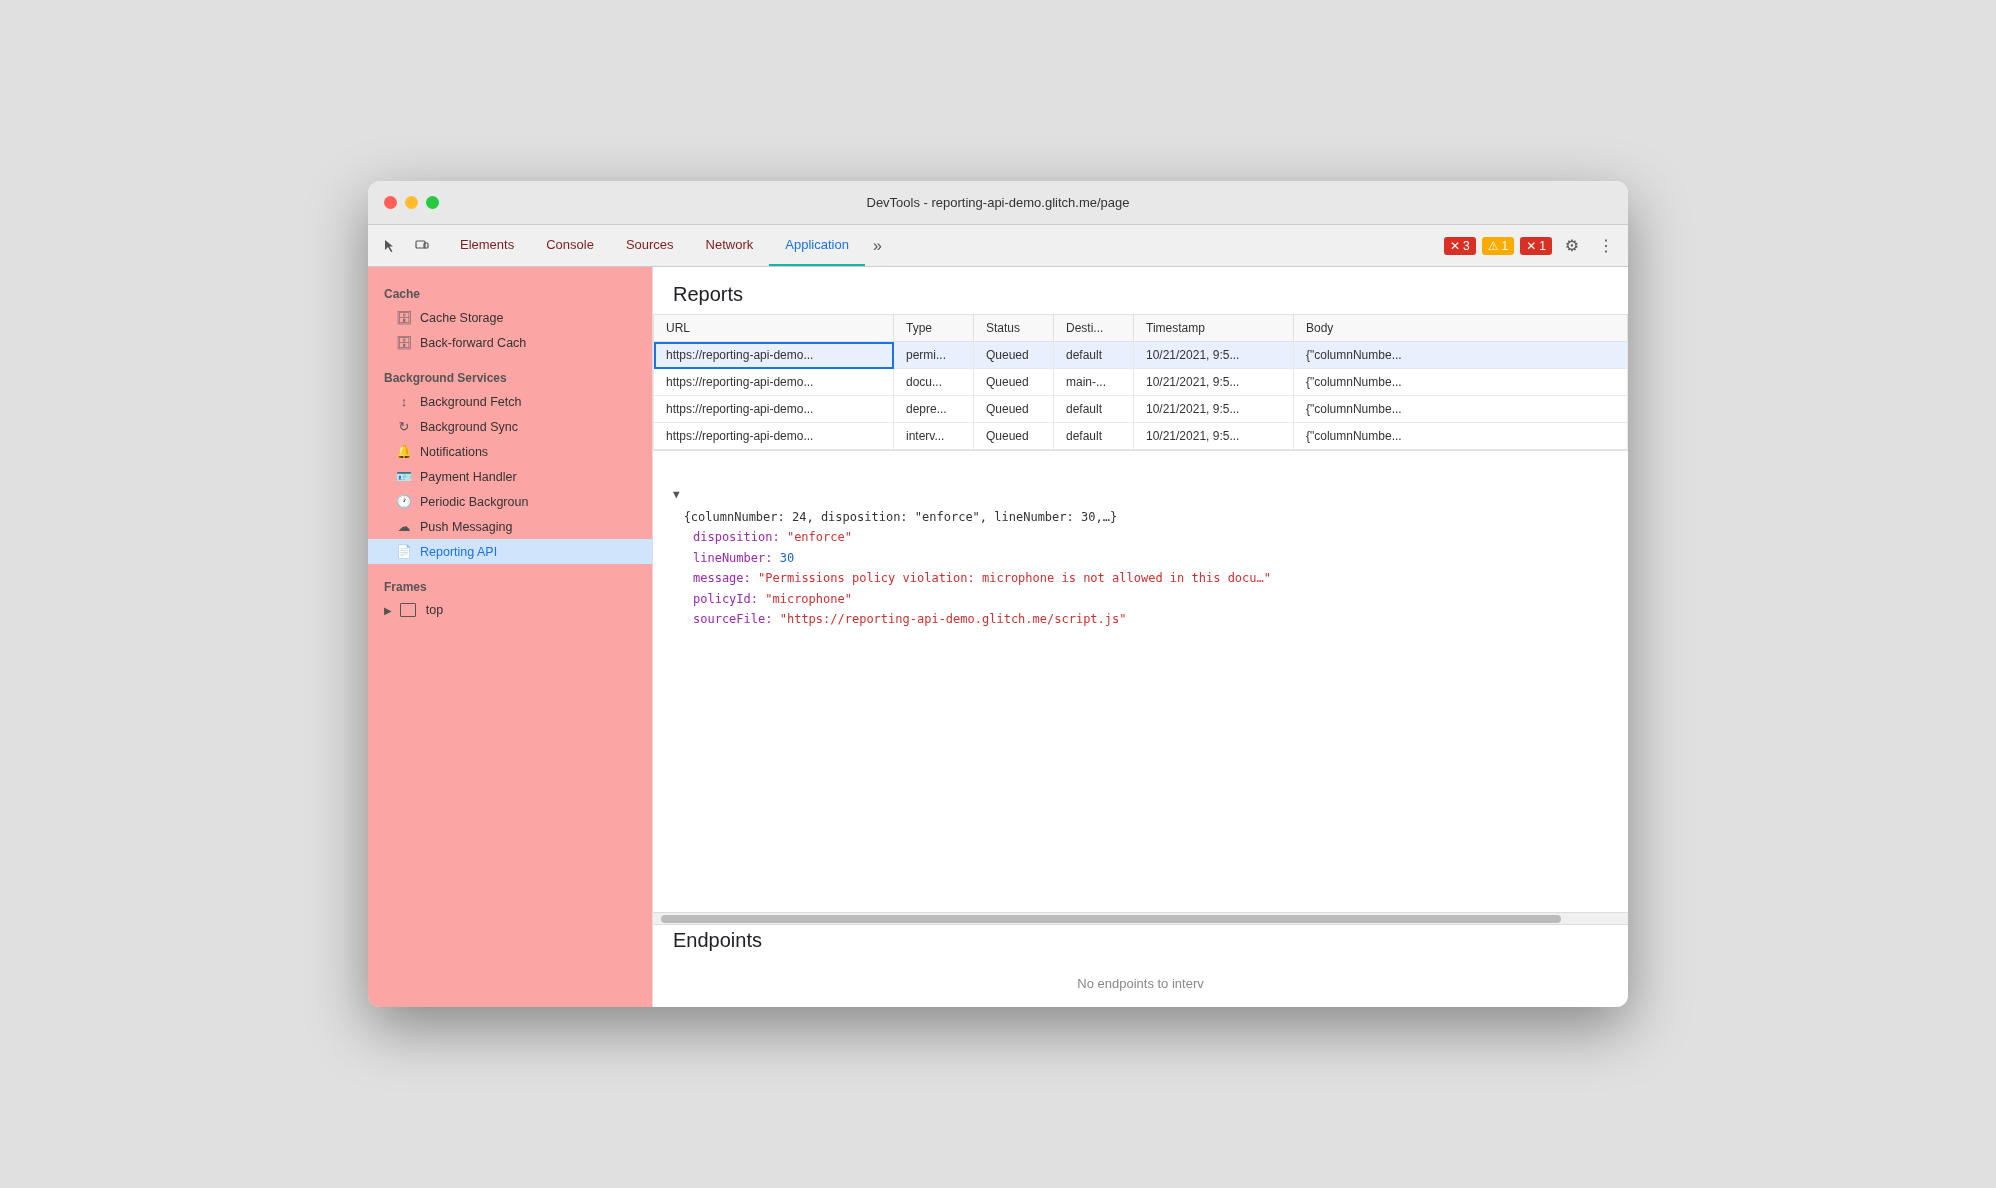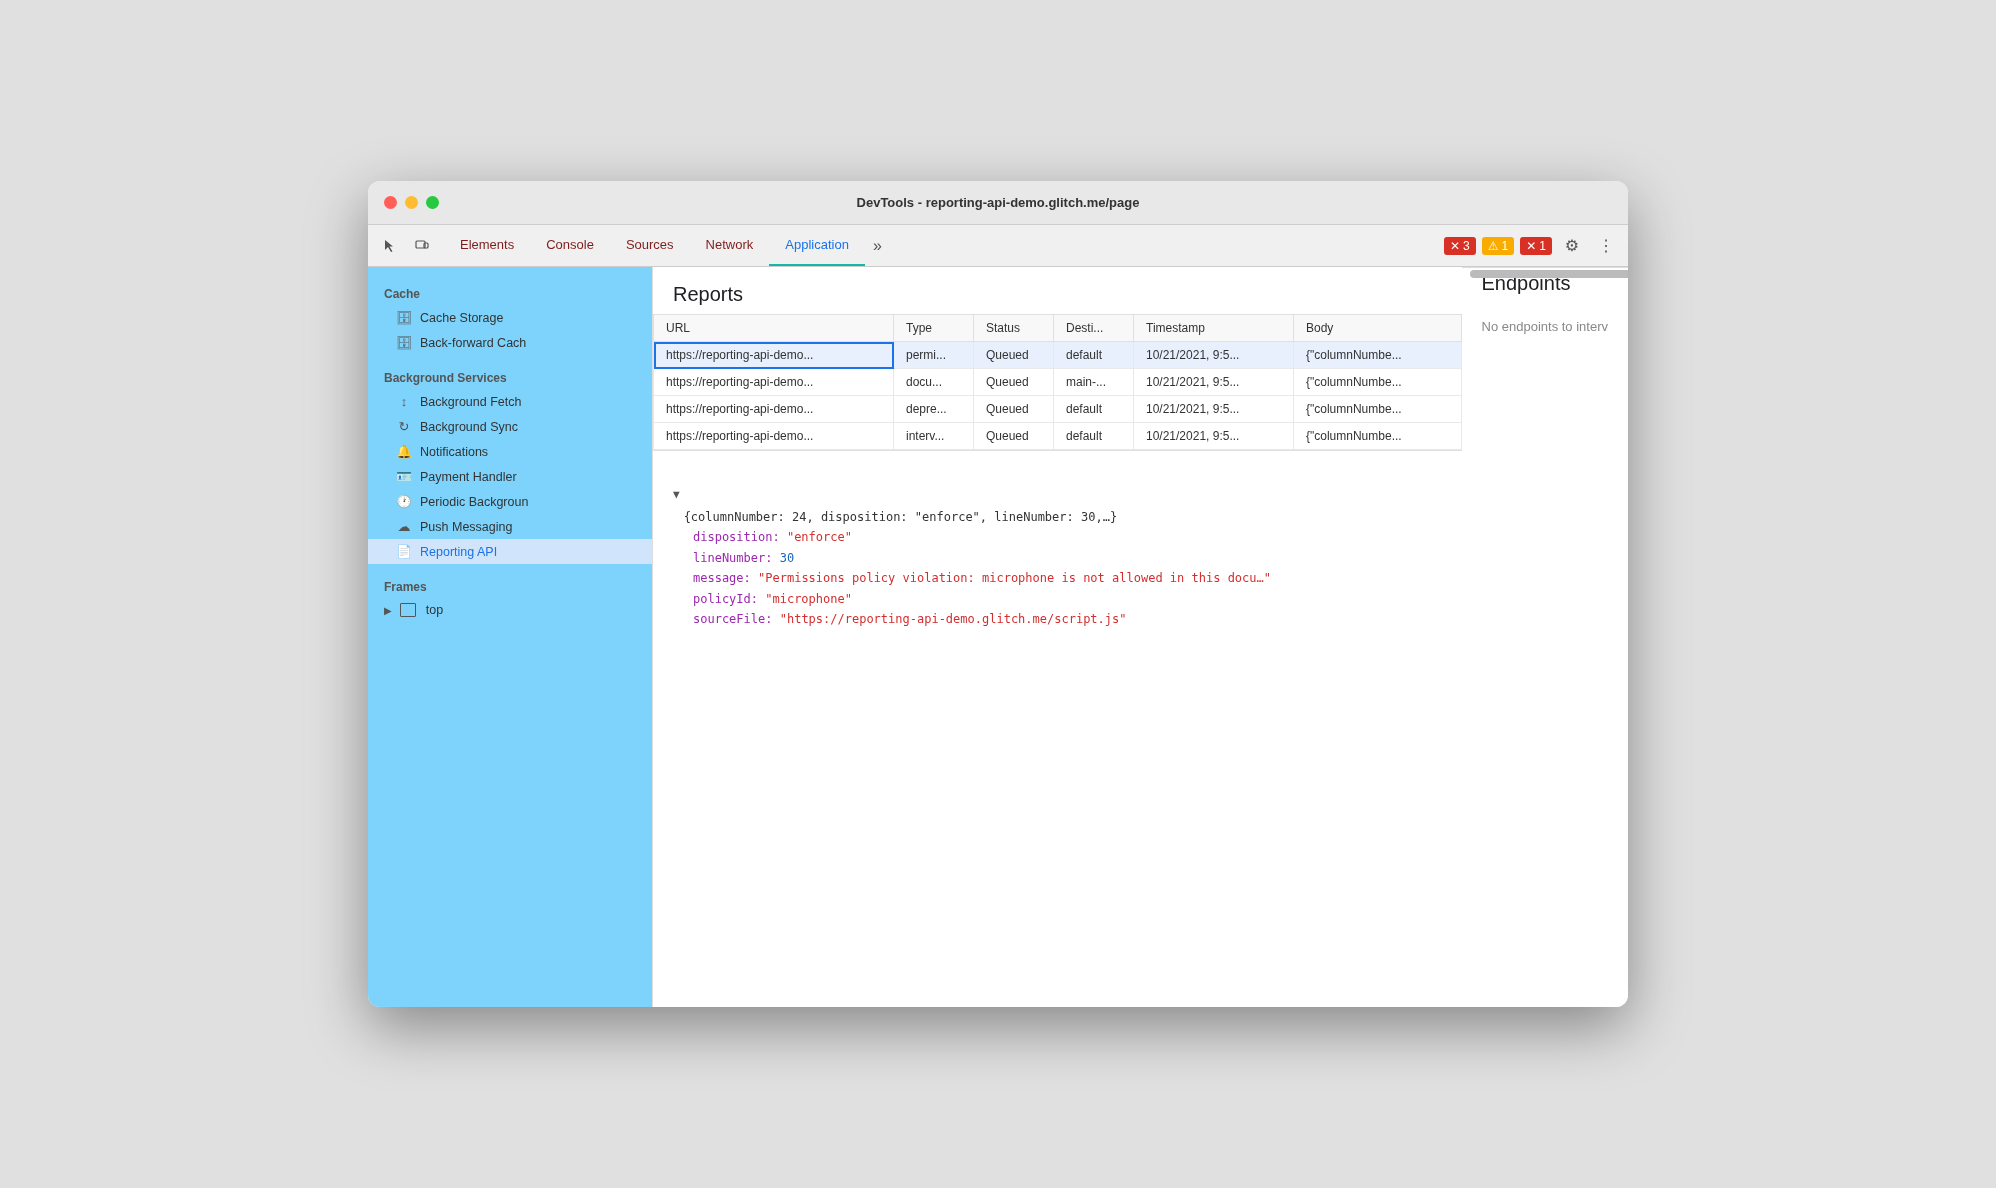--- a/index.html
+++ b/index.html
@@ -35,21 +35,21 @@
     .tl { width: 13px; height: 13px; border-radius: 50%; }
     .tl-red { background: #ff5f57; }
     .tl-yellow { background: #febc2e; }
     .tl-green { background: #28c840; }
     .titlebar-title {
       position: absolute;
       left: 50%;
       transform: translateX(-50%);
       font-size: 13px;
       color: #333;
-      font-weight: 700;
+      font-weight: 400;
     }
     .toolbar {
       background: #f0f0f0;
       border-bottom: 1px solid #ccc;
       display: flex;
       align-items: center;
       padding: 0 8px;
       height: 42px;
       gap: 0;
     }
@@ -129,21 +129,21 @@
       cursor: pointer;
       font-size: 16px;
     }
     .main-content {
       display: flex;
       height: 740px;
     }
     .sidebar {
       width: 285px;
       min-width: 285px;
-      background: #7dd3fc;
+      background: #fca5a5;
       border-right: 1px solid #ddd;
       overflow-y: auto;
       padding: 12px 0;
     }
     .sidebar-section-label {
       font-size: 11px;
       font-weight: 600;
       color: #555;
       padding: 8px 16px 4px;
       text-transform: none;
@@ -178,21 +178,21 @@
       gap: 4px;
       padding: 5px 16px;
       font-size: 12.5px;
       color: #333;
       cursor: pointer;
     }
     .sidebar-frames-item .arrow { font-size: 10px; color: #555; }
     .panel {
       flex: 1;
       display: flex;
-      flex-direction: row;
+      flex-direction: column;
       background: white;
       overflow: hidden;
     }
     .panel-top {
       flex: 1;
       overflow: auto;
     }
     .reports-header {
       padding: 16px 20px 8px;
       font-size: 20px;

